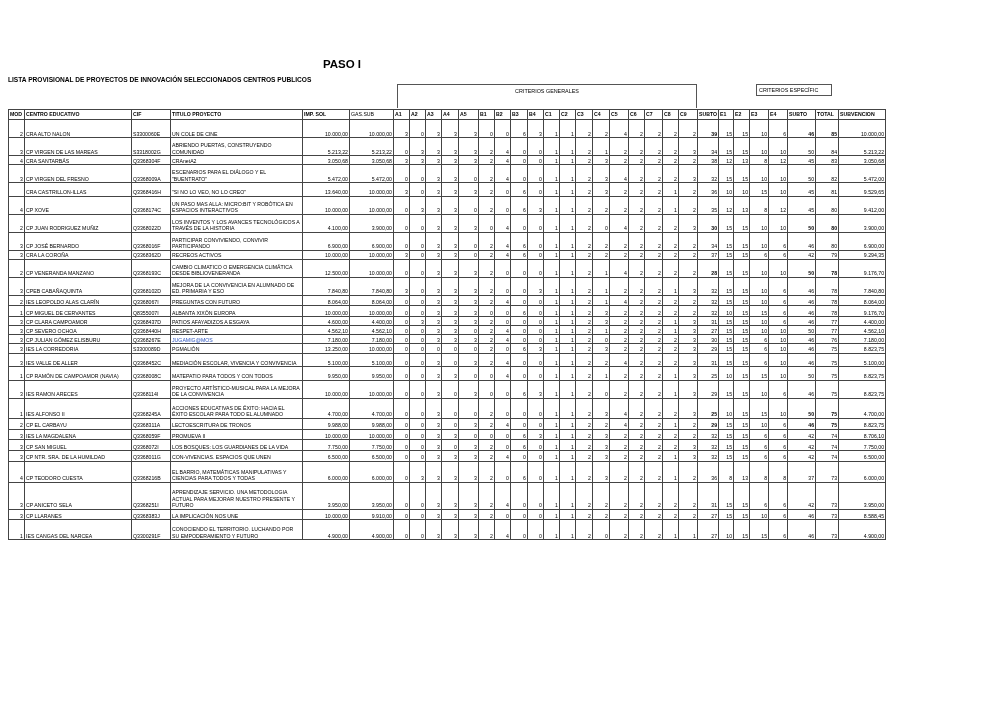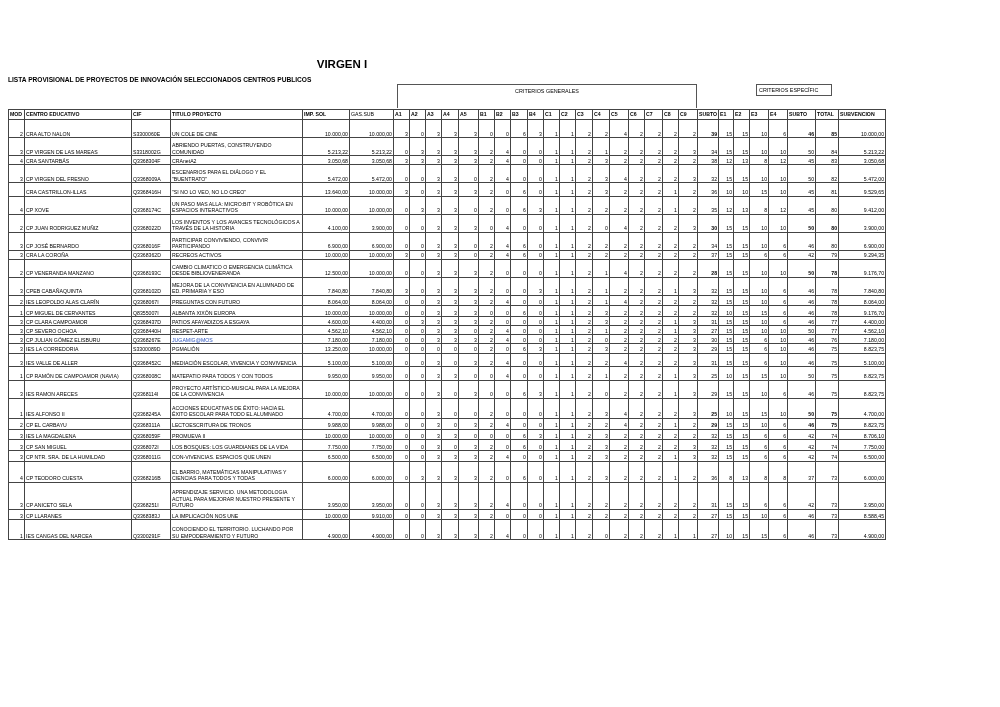--- a/index.html
+++ b/index.html
@@ -20,21 +20,21 @@
   table.grid th { font-weight:bold; text-align:left; height:9px; vertical-align:middle; }
   table.grid td.num { text-align:right; }
   table.grid td.txt { text-align:left; }
   table.grid td.wrap { white-space:normal; }
   table.grid td.bold { font-weight:bold; }
   .link { color:#2a52be; text-decoration:underline; }
 </style>
 </head>
 <body>
 
-<div class="title">VIRGEN I</div>
+<div class="title">PASO I</div>
 <div class="subtitle">LISTA PROVISIONAL DE PROYECTOS DE INNOVACIÓN SELECCIONADOS CENTROS PUBLICOS</div>
 <div class="crit-gen">CRITERIOS GENERALES</div>
 <div class="crit-esp">CRITERIOS ESPECÍFIC</div>
 
 <table class="grid">
   <colgroup>
     <col style="width:16px">
       <col style="width:107px">
       <col style="width:39px">
       <col style="width:132px">

